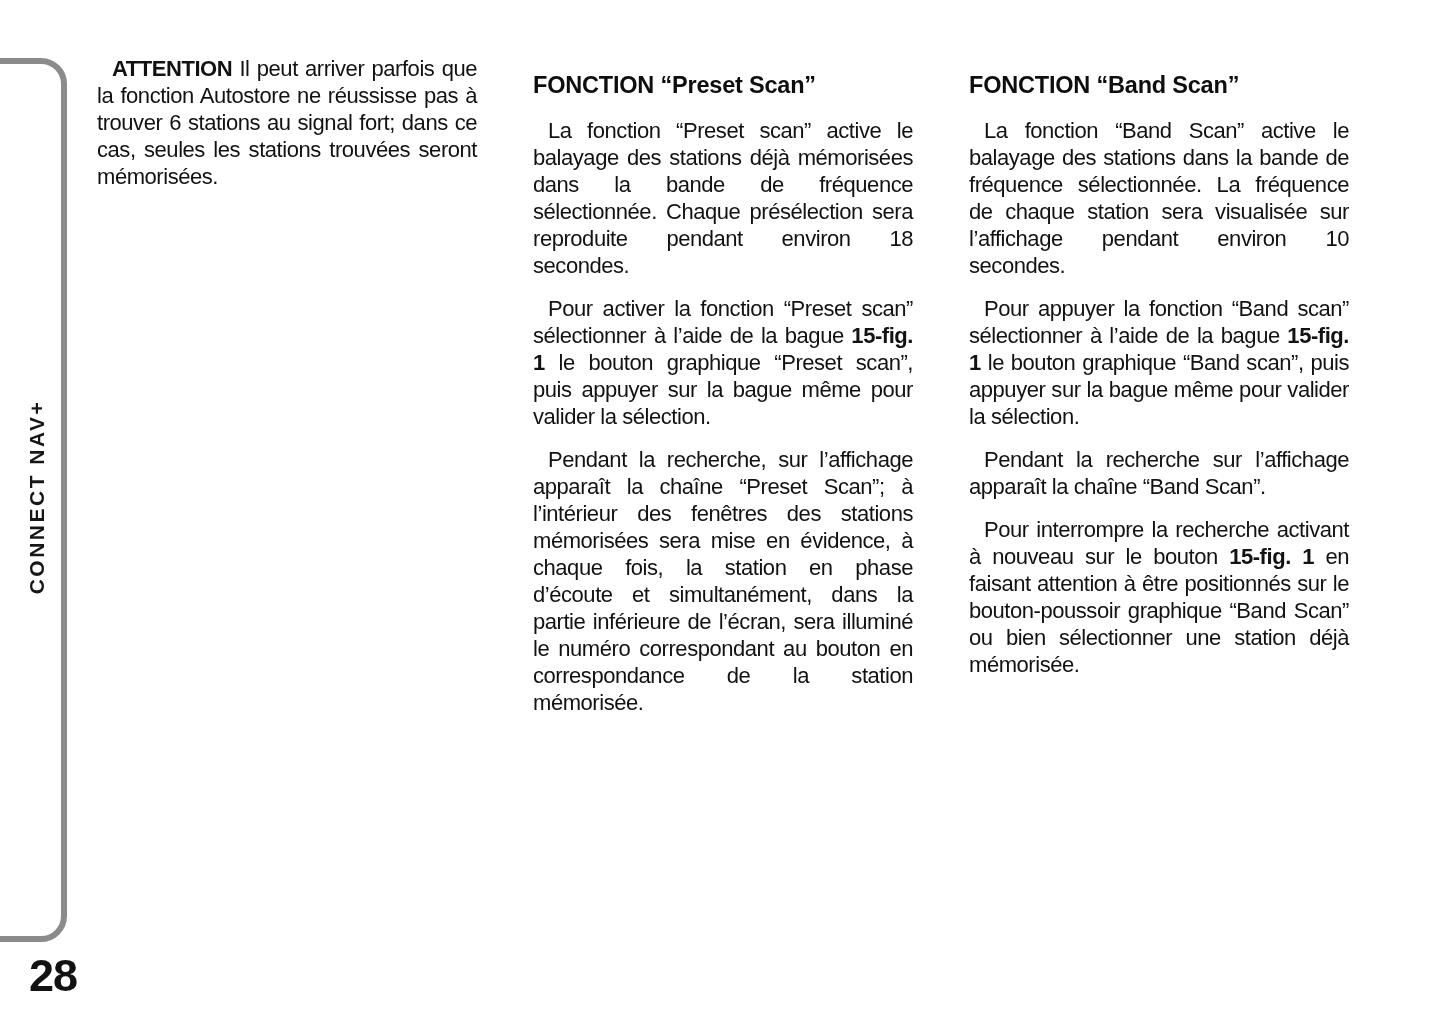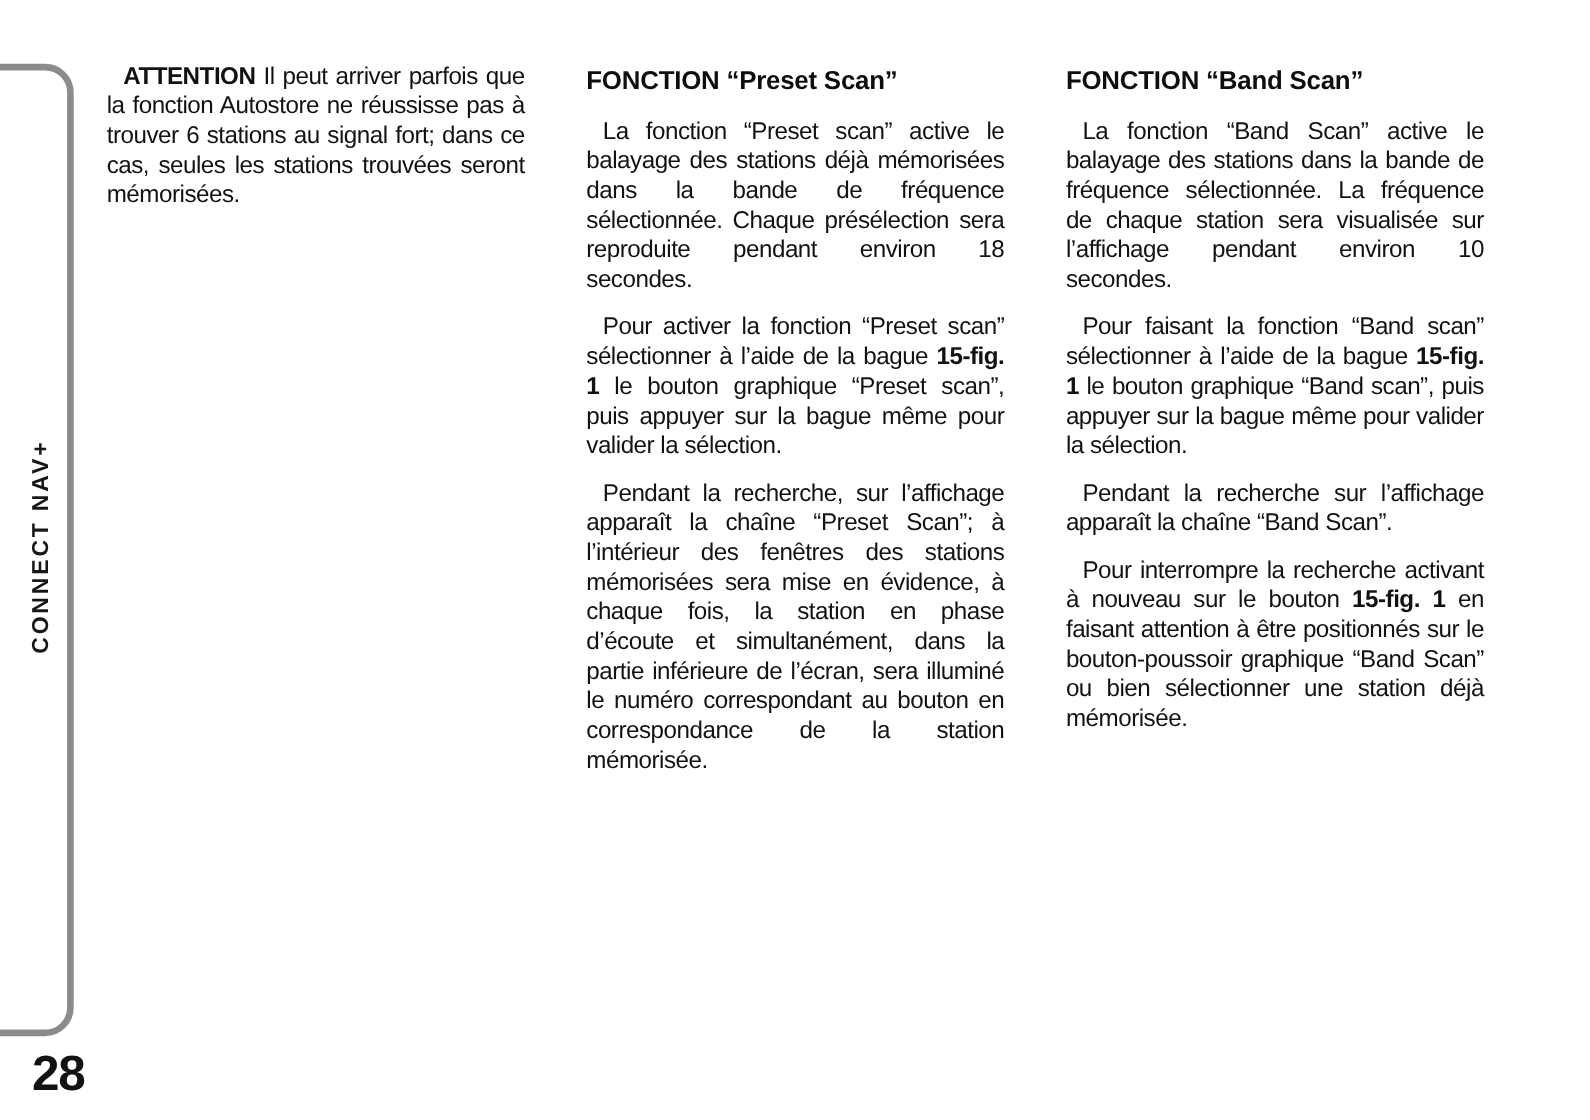--- a/index.html
+++ b/index.html
@@ -50,21 +50,21 @@
   .columns {
     position: absolute;
     left: 97px; top: 55px;
     width: 1252px;
     display: grid;
     grid-template-columns: repeat(3, 380px);
     column-gap: 56px;
   }
   .col { min-width: 0; }
   .heading {
-    margin: 4px 0 18px 0;
+    margin: 16px 0 18px 0;
     font-size: 23.5px;
     line-height: 28px;
     font-weight: bold;
     letter-spacing: -0.2px;
     color: #0e0e0e;
   }
   .para {
     margin: 0 0 16px 0;
     font-size: 22px;
     line-height: 27px;
@@ -92,17 +92,17 @@
     </section>
     <section class="col">
       <h2 class="heading">FONCTION “Preset Scan”</h2>
       <p class="para"><span>La fonction “Preset scan” active le balayage des stations déjà mémorisées dans la bande de fréquence sélectionnée. Chaque présélection sera reproduite pendant environ 18 secondes.</span></p>
       <p class="para"><span>Pour activer la fonction “Preset scan” sélectionner à l’aide de la bague </span><span class="b">15-fig. 1</span><span> le bouton graphique “Preset scan”, puis appuyer sur la bague même pour valider la sélection.</span></p>
       <p class="para"><span>Pendant la recherche, sur l’affichage apparaît la chaîne “Preset Scan”; à l’intérieur des fenêtres des stations mémorisées sera mise en évidence, à chaque fois, la station en phase d’écoute et simultanément, dans la partie inférieure de l’écran, sera illuminé le numéro correspondant au bouton en correspondance de la station mémorisée.</span></p>
     </section>
     <section class="col">
       <h2 class="heading">FONCTION “Band Scan”</h2>
       <p class="para"><span>La fonction “Band Scan” active le balayage des stations dans la bande de fréquence sélectionnée. La fréquence de chaque station sera visualisée sur l’affichage pendant environ 10 secondes.</span></p>
-      <p class="para"><span>Pour faisant la fonction “Band scan” sélectionner à l’aide de la bague </span><span class="b">15-fig. 1</span><span> le bouton graphique “Band scan”, puis appuyer sur la bague même pour valider la sélection.</span></p>
+      <p class="para"><span>Pour appuyer la fonction “Band scan” sélectionner à l’aide de la bague </span><span class="b">15-fig. 1</span><span> le bouton graphique “Band scan”, puis appuyer sur la bague même pour valider la sélection.</span></p>
       <p class="para"><span>Pendant la recherche sur l’affichage apparaît la chaîne “Band Scan”.</span></p>
       <p class="para"><span>Pour interrompre la recherche activant à nouveau sur le bouton </span><span class="b">15-fig. 1</span><span> en faisant attention à être positionnés sur le bouton-poussoir graphique “Band Scan” ou bien sélectionner une station déjà mémorisée.</span></p>
     </section>
   </main>
 
 </body></html>

